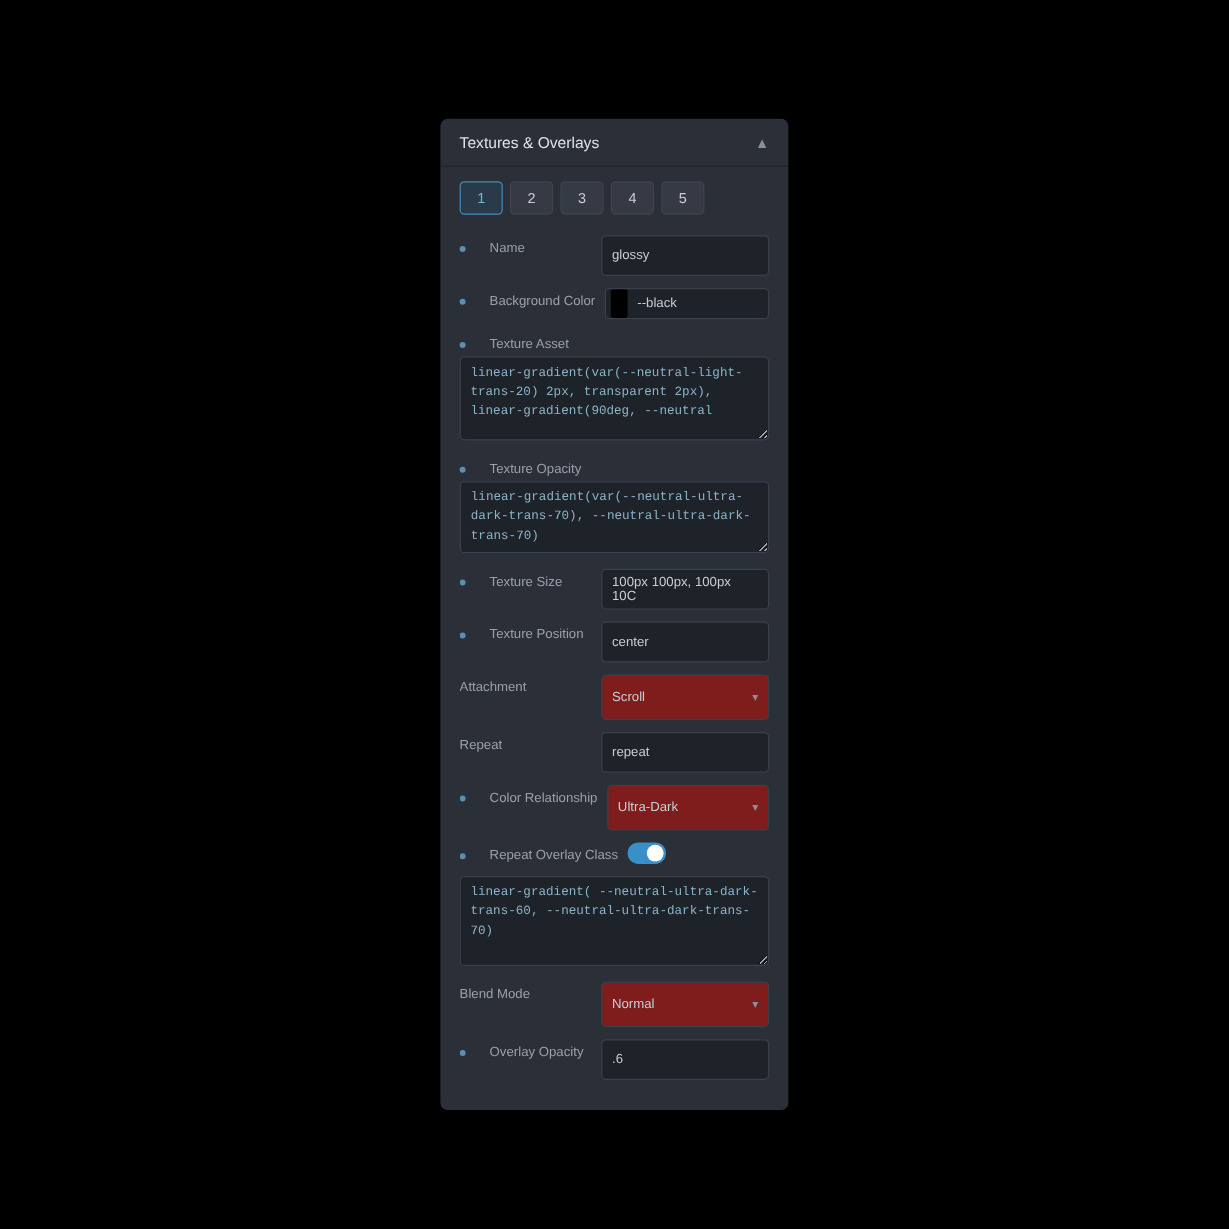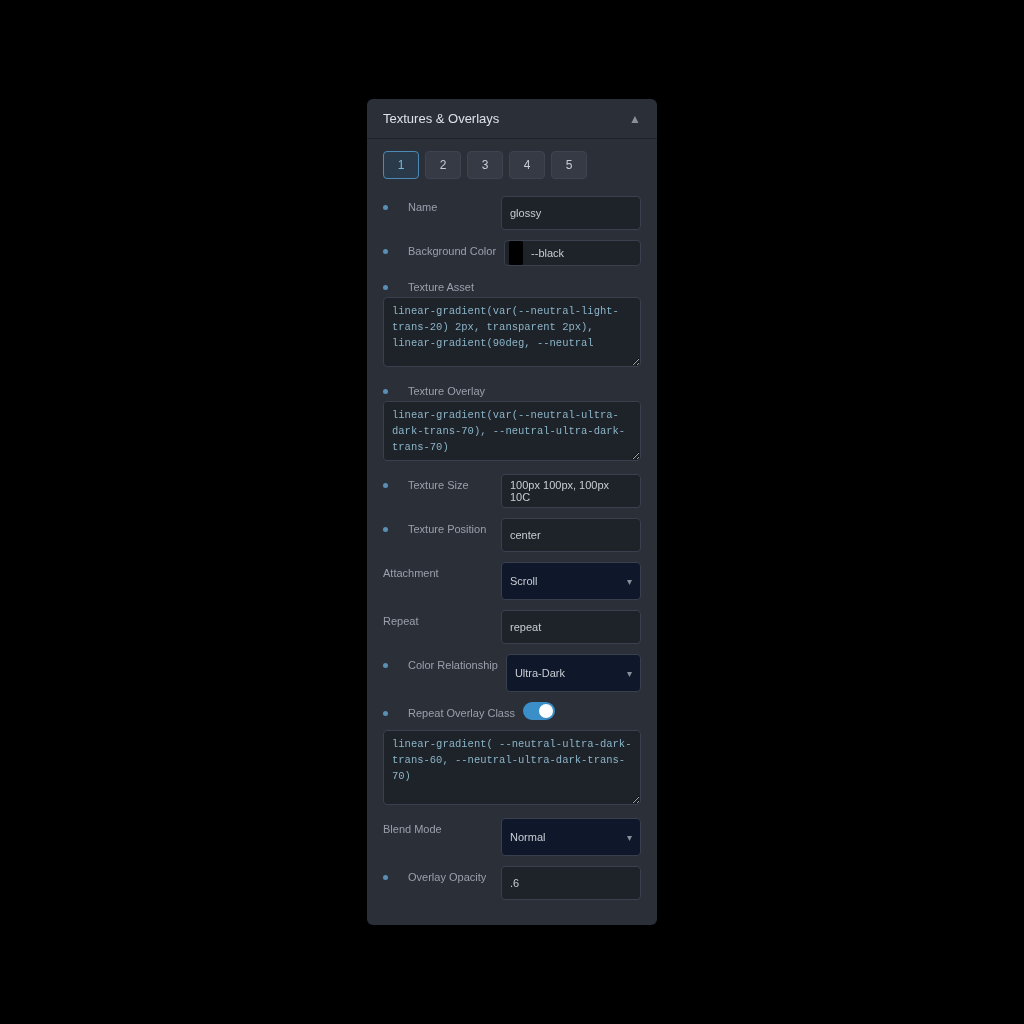--- a/index.html
+++ b/index.html
@@ -164,21 +164,21 @@
       background: #fff;
       position: absolute;
       top: 2px;
       left: 2px;
       transition: left 0.2s;
     }
     .toggle.on .toggle-knob {
       left: 16px;
     }
     .select-box {
-      background: #0f172a;
+      background: #7f1d1d;
       border: 1px solid #3a404d;
       border-radius: 4px;
       padding: 4px 8px;
       color: #c8cdd4;
       font-size: 11px;
       width: 100%;
       height: 38px;
       display: flex;
       align-items: center;
       justify-content: space-between;
@@ -244,21 +244,21 @@
       <span>Texture Asset</span>
     </div>
     <textarea class="textarea-box" style="">linear-gradient(var(--neutral-light-trans-20) 2px, transparent 2px),
 linear-gradient(90deg, --neutral</textarea>
   </div>
 
 
   <div class="field-full">
     <div class="field-label">
       <span class="dot"></span>
-      <span>Texture Overlay</span>
+      <span>Texture Opacity</span>
     </div>
     <textarea class="textarea-box textarea-small" style="">linear-gradient(var(--neutral-ultra-dark-trans-70), --neutral-ultra-dark-trans-70)</textarea>
   </div>
 
   <div class="field-row">
     <div class="field-label">
       <span class="dot"></span>
       <span>Texture Size</span>
     </div>
     <div class="field-value">

